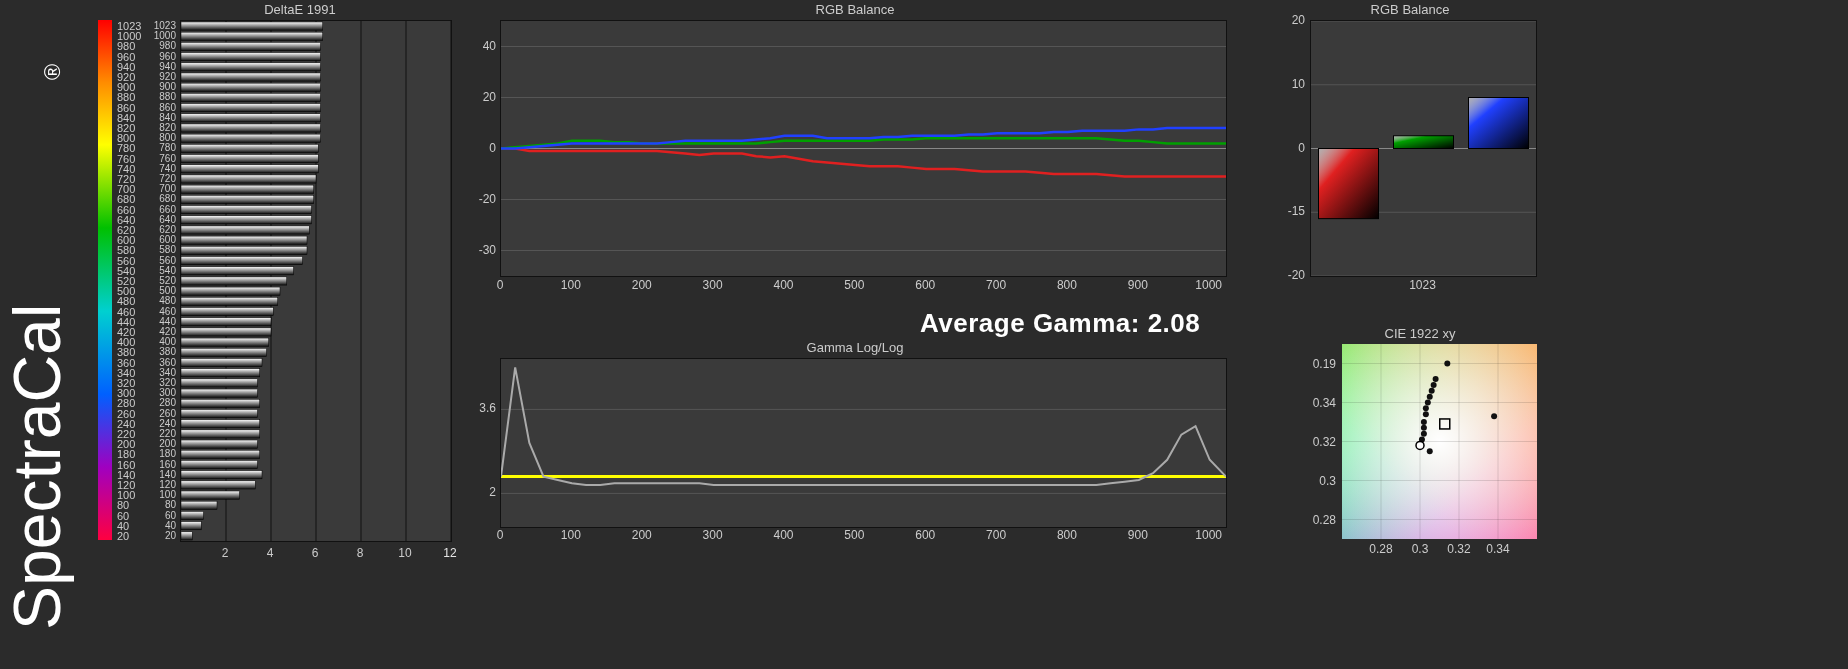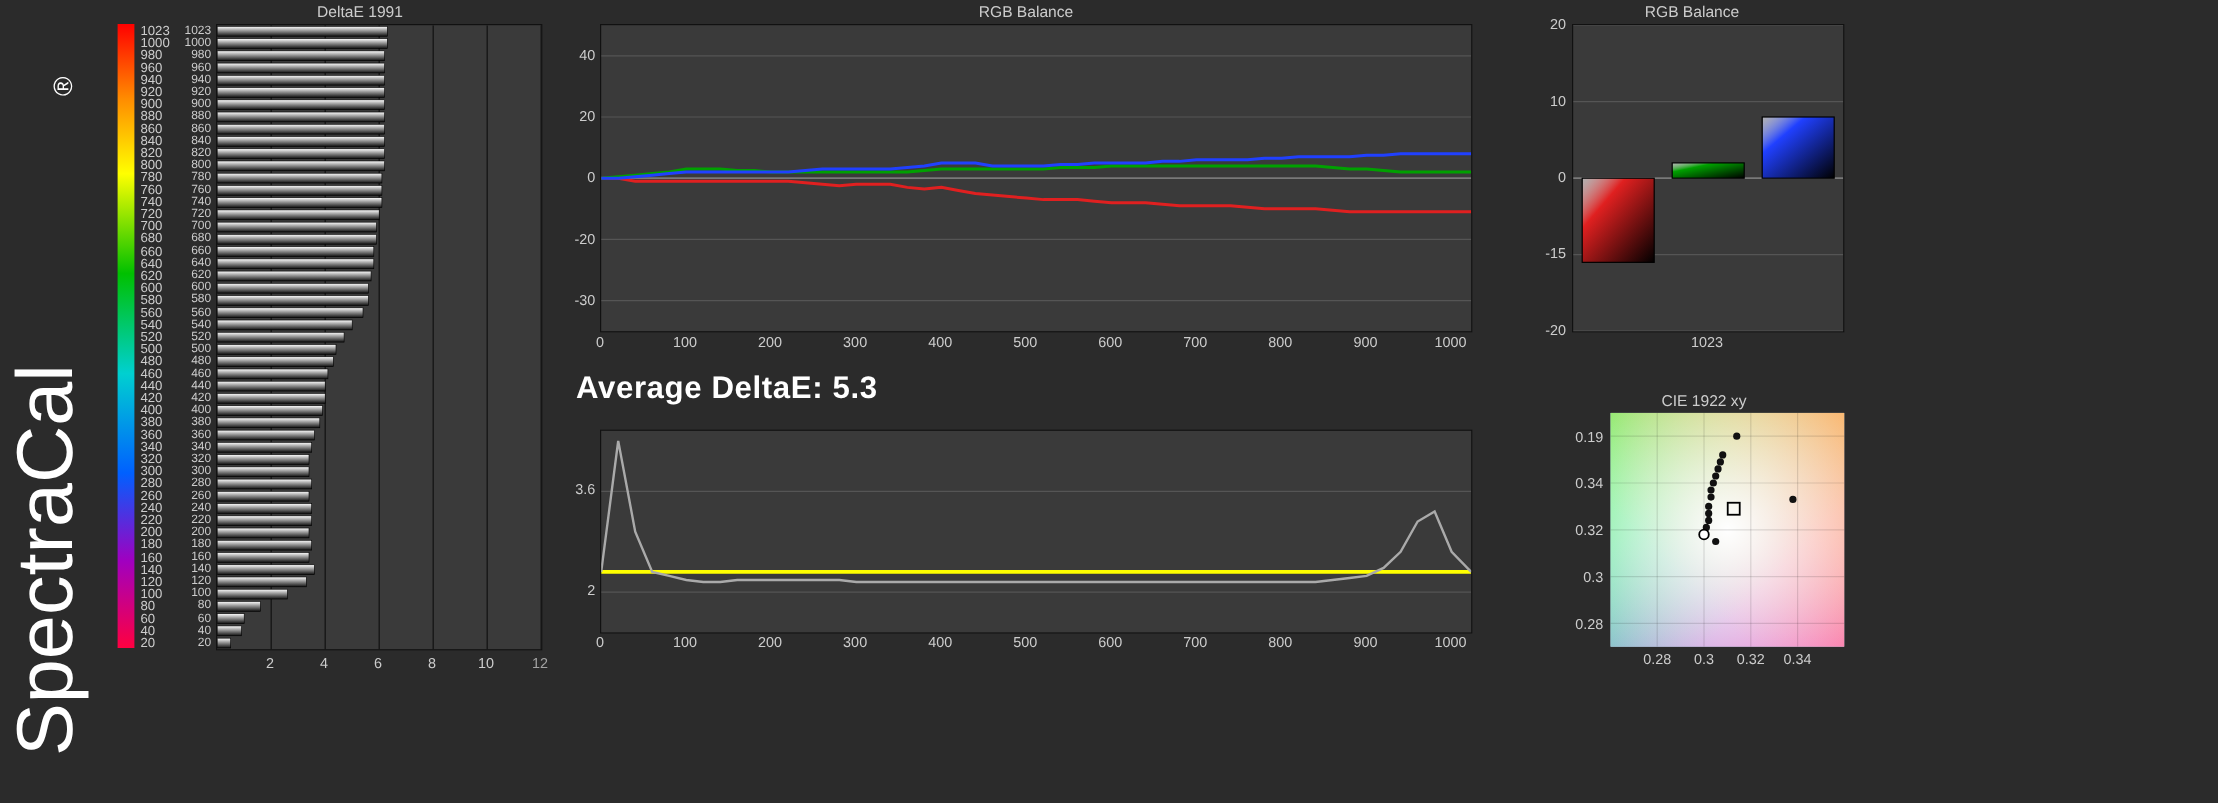--- a/index.html
+++ b/index.html
@@ -396,21 +396,21 @@
       <div style="position: absolute; right: 2px; top: 20.4902px;">980</div>
       <div style="position: absolute; right: 2px; top: 10.2941px;">1000</div>
       <div style="position: absolute; right: 2px; top: 0.0980392px;">1023</div>
     </div>
 <div id="deltae-xaxis" style="position:absolute;left:180px;top:544px;width:270px;height:20px;">
       <div style="position: absolute; left: 37px; top: 2px; width: 16px; text-align: center; color: rgb(204, 204, 204);">2</div>
       <div style="position: absolute; left: 82px; top: 2px; width: 16px; text-align: center; color: rgb(204, 204, 204);">4</div>
       <div style="position: absolute; left: 127px; top: 2px; width: 16px; text-align: center; color: rgb(204, 204, 204);">6</div>
       <div style="position: absolute; left: 172px; top: 2px; width: 16px; text-align: center; color: rgb(204, 204, 204);">8</div>
       <div style="position: absolute; left: 217px; top: 2px; width: 16px; text-align: center; color: rgb(204, 204, 204);">10</div>
-      <div style="position: absolute; left: 262px; top: 2px; width: 16px; text-align: center; color: #a3a3a3;">12</div>
+      <div style="position: absolute; left: 262px; top: 2px; width: 16px; text-align: center; color: #e5e5e5;">12</div>
     </div>
 
 <div class="title" style="left:480px;top:2px;width:750px;">RGB Balance</div>
 <div class="panel" id="p-rgb" style="left:500px;top:20px;width:725px;height:255px;">
   <svg id="svg-rgb" width="725" height="255">
         <line x1="0" y1="229.5" x2="725" y2="229.5" stroke="#555"></line>
         <line x1="0" y1="178.5" x2="725" y2="178.5" stroke="#555"></line>
         <line x1="0" y1="127.5" x2="725" y2="127.5" stroke="#555"></line>
         <line x1="0" y1="76.5" x2="725" y2="76.5" stroke="#555"></line>
         <line x1="0" y1="25.5" x2="725" y2="25.5" stroke="#555"></line>
@@ -434,24 +434,25 @@
       <div style="position: absolute; left: 197.61px; top: 0px; width: 30px; text-align: center; color: rgb(204, 204, 204);">300</div>
       <div style="position: absolute; left: 268.48px; top: 0px; width: 30px; text-align: center; color: rgb(204, 204, 204);">400</div>
       <div style="position: absolute; left: 339.35px; top: 0px; width: 30px; text-align: center; color: rgb(204, 204, 204);">500</div>
       <div style="position: absolute; left: 410.22px; top: 0px; width: 30px; text-align: center; color: rgb(204, 204, 204);">600</div>
       <div style="position: absolute; left: 481.09px; top: 0px; width: 30px; text-align: center; color: rgb(204, 204, 204);">700</div>
       <div style="position: absolute; left: 551.96px; top: 0px; width: 30px; text-align: center; color: rgb(204, 204, 204);">800</div>
       <div style="position: absolute; left: 622.83px; top: 0px; width: 30px; text-align: center; color: rgb(204, 204, 204);">900</div>
       <div style="position: absolute; left: 693.7px; top: 0px; width: 30px; text-align: center; color: rgb(204, 204, 204);">1000</div>
     </div>
 
-<div class="stat" style="left:480px;top:308px;">
-  <span>Average DeltaE:</span> <span>5.3</span>
-</div>
-
+<div class="stat" style="left:920px;top:308px;">
+  <span>Average Gamma:</span> <span>2.08</span>
+</div>
+
+<div class="title" style="left:480px;top:340px;width:750px;">Gamma Log/Log</div>
 <div class="panel" id="p-gamma" style="left:500px;top:358px;width:725px;height:168px;">
   <svg id="svg-gamma" width="725" height="168">
         <line x1="0" y1="134.4" x2="725" y2="134.4" stroke="#555"></line>
         <line x1="0" y1="50.39999999999999" x2="725" y2="50.39999999999999" stroke="#555"></line>
         <path d="M0 117.59999999999998 L14.173998044965787 117.59999999999998 L28.347996089931573 117.59999999999998 L42.52199413489736 117.59999999999998 L56.69599217986315 117.59999999999998 L70.86999022482892 117.59999999999998 L85.04398826979472 117.59999999999998 L99.2179863147605 117.59999999999998 L113.3919843597263 117.59999999999998 L127.5659824046921 117.59999999999998 L141.73998044965785 117.59999999999998 L155.91397849462365 117.59999999999998 L170.08797653958945 117.59999999999998 L184.26197458455522 117.59999999999998 L198.435972629521 117.59999999999998 L212.60997067448682 117.59999999999998 L226.7839687194526 117.59999999999998 L240.95796676441836 117.59999999999998 L255.1319648093842 117.59999999999998 L269.30596285434996 117.59999999999998 L283.4799608993157 117.59999999999998 L297.65395894428156 117.59999999999998 L311.8279569892473 117.59999999999998 L326.0019550342131 117.59999999999998 L340.1759530791789 117.59999999999998 L354.3499511241447 117.59999999999998 L368.52394916911044 117.59999999999998 L382.69794721407624 117.59999999999998 L396.871945259042 117.59999999999998 L411.04594330400784 117.59999999999998 L425.21994134897363 117.59999999999998 L439.39393939393943 117.59999999999998 L453.5679374389052 117.59999999999998 L467.741935483871 117.59999999999998 L481.9159335288367 117.59999999999998 L496.0899315738025 117.59999999999998 L510.2639296187684 117.59999999999998 L524.4379276637342 117.59999999999998 L538.6119257086999 117.59999999999998 L552.7859237536657 117.59999999999998 L566.9599217986314 117.59999999999998 L581.1339198435973 117.59999999999998 L595.3079178885631 117.59999999999998 L609.4819159335289 117.59999999999998 L623.6559139784946 117.59999999999998 L637.8299120234605 117.59999999999998 L652.0039100684262 117.59999999999998 L666.1779081133919 117.59999999999998 L680.3519061583578 117.59999999999998 L694.5259042033235 117.59999999999998 L708.6999022482894 117.59999999999998 L725 117.59999999999998 " stroke="#ffff00" stroke-width="3" fill="none"></path>
         <path d="M0 117.59999999999998 L14.173998044965787 8.399999999999977 L28.347996089931573 84.00000000000001 L42.52199413489736 117.59999999999998 L56.69599217986315 120.95999999999998 L70.86999022482892 124.32 L85.04398826979472 126.00000000000003 L99.2179863147605 126.00000000000003 L113.3919843597263 124.32 L127.5659824046921 124.32 L141.73998044965785 124.32 L155.91397849462365 124.32 L170.08797653958945 124.32 L184.26197458455522 124.32 L198.435972629521 124.32 L212.60997067448682 126.00000000000003 L226.7839687194526 126.00000000000003 L240.95796676441836 126.00000000000003 L255.1319648093842 126.00000000000003 L269.30596285434996 126.00000000000003 L283.4799608993157 126.00000000000003 L297.65395894428156 126.00000000000003 L311.8279569892473 126.00000000000003 L326.0019550342131 126.00000000000003 L340.1759530791789 126.00000000000003 L354.3499511241447 126.00000000000003 L368.52394916911044 126.00000000000003 L382.69794721407624 126.00000000000003 L396.871945259042 126.00000000000003 L411.04594330400784 126.00000000000003 L425.21994134897363 126.00000000000003 L439.39393939393943 126.00000000000003 L453.5679374389052 126.00000000000003 L467.741935483871 126.00000000000003 L481.9159335288367 126.00000000000003 L496.0899315738025 126.00000000000003 L510.2639296187684 126.00000000000003 L524.4379276637342 126.00000000000003 L538.6119257086999 126.00000000000003 L552.7859237536657 126.00000000000003 L566.9599217986314 126.00000000000003 L581.1339198435973 126.00000000000003 L595.3079178885631 126.00000000000003 L609.4819159335289 124.32 L623.6559139784946 122.64000000000001 L637.8299120234605 120.95999999999998 L652.0039100684262 114.23999999999998 L666.1779081133919 100.79999999999995 L680.3519061583578 75.59999999999998 L694.5259042033235 67.2 L708.6999022482894 100.79999999999995 L725 117.59999999999998 " stroke="#aaaaaa" stroke-width="2" fill="none"></path>
       </svg>
 </div>
 <div id="gamma-yaxis" style="position:absolute;left:468px;top:358px;width:30px;height:168px;text-align:right;">
       <div style="position: absolute; right: 2px; top: 127.4px; color: rgb(204, 204, 204);">2</div>

